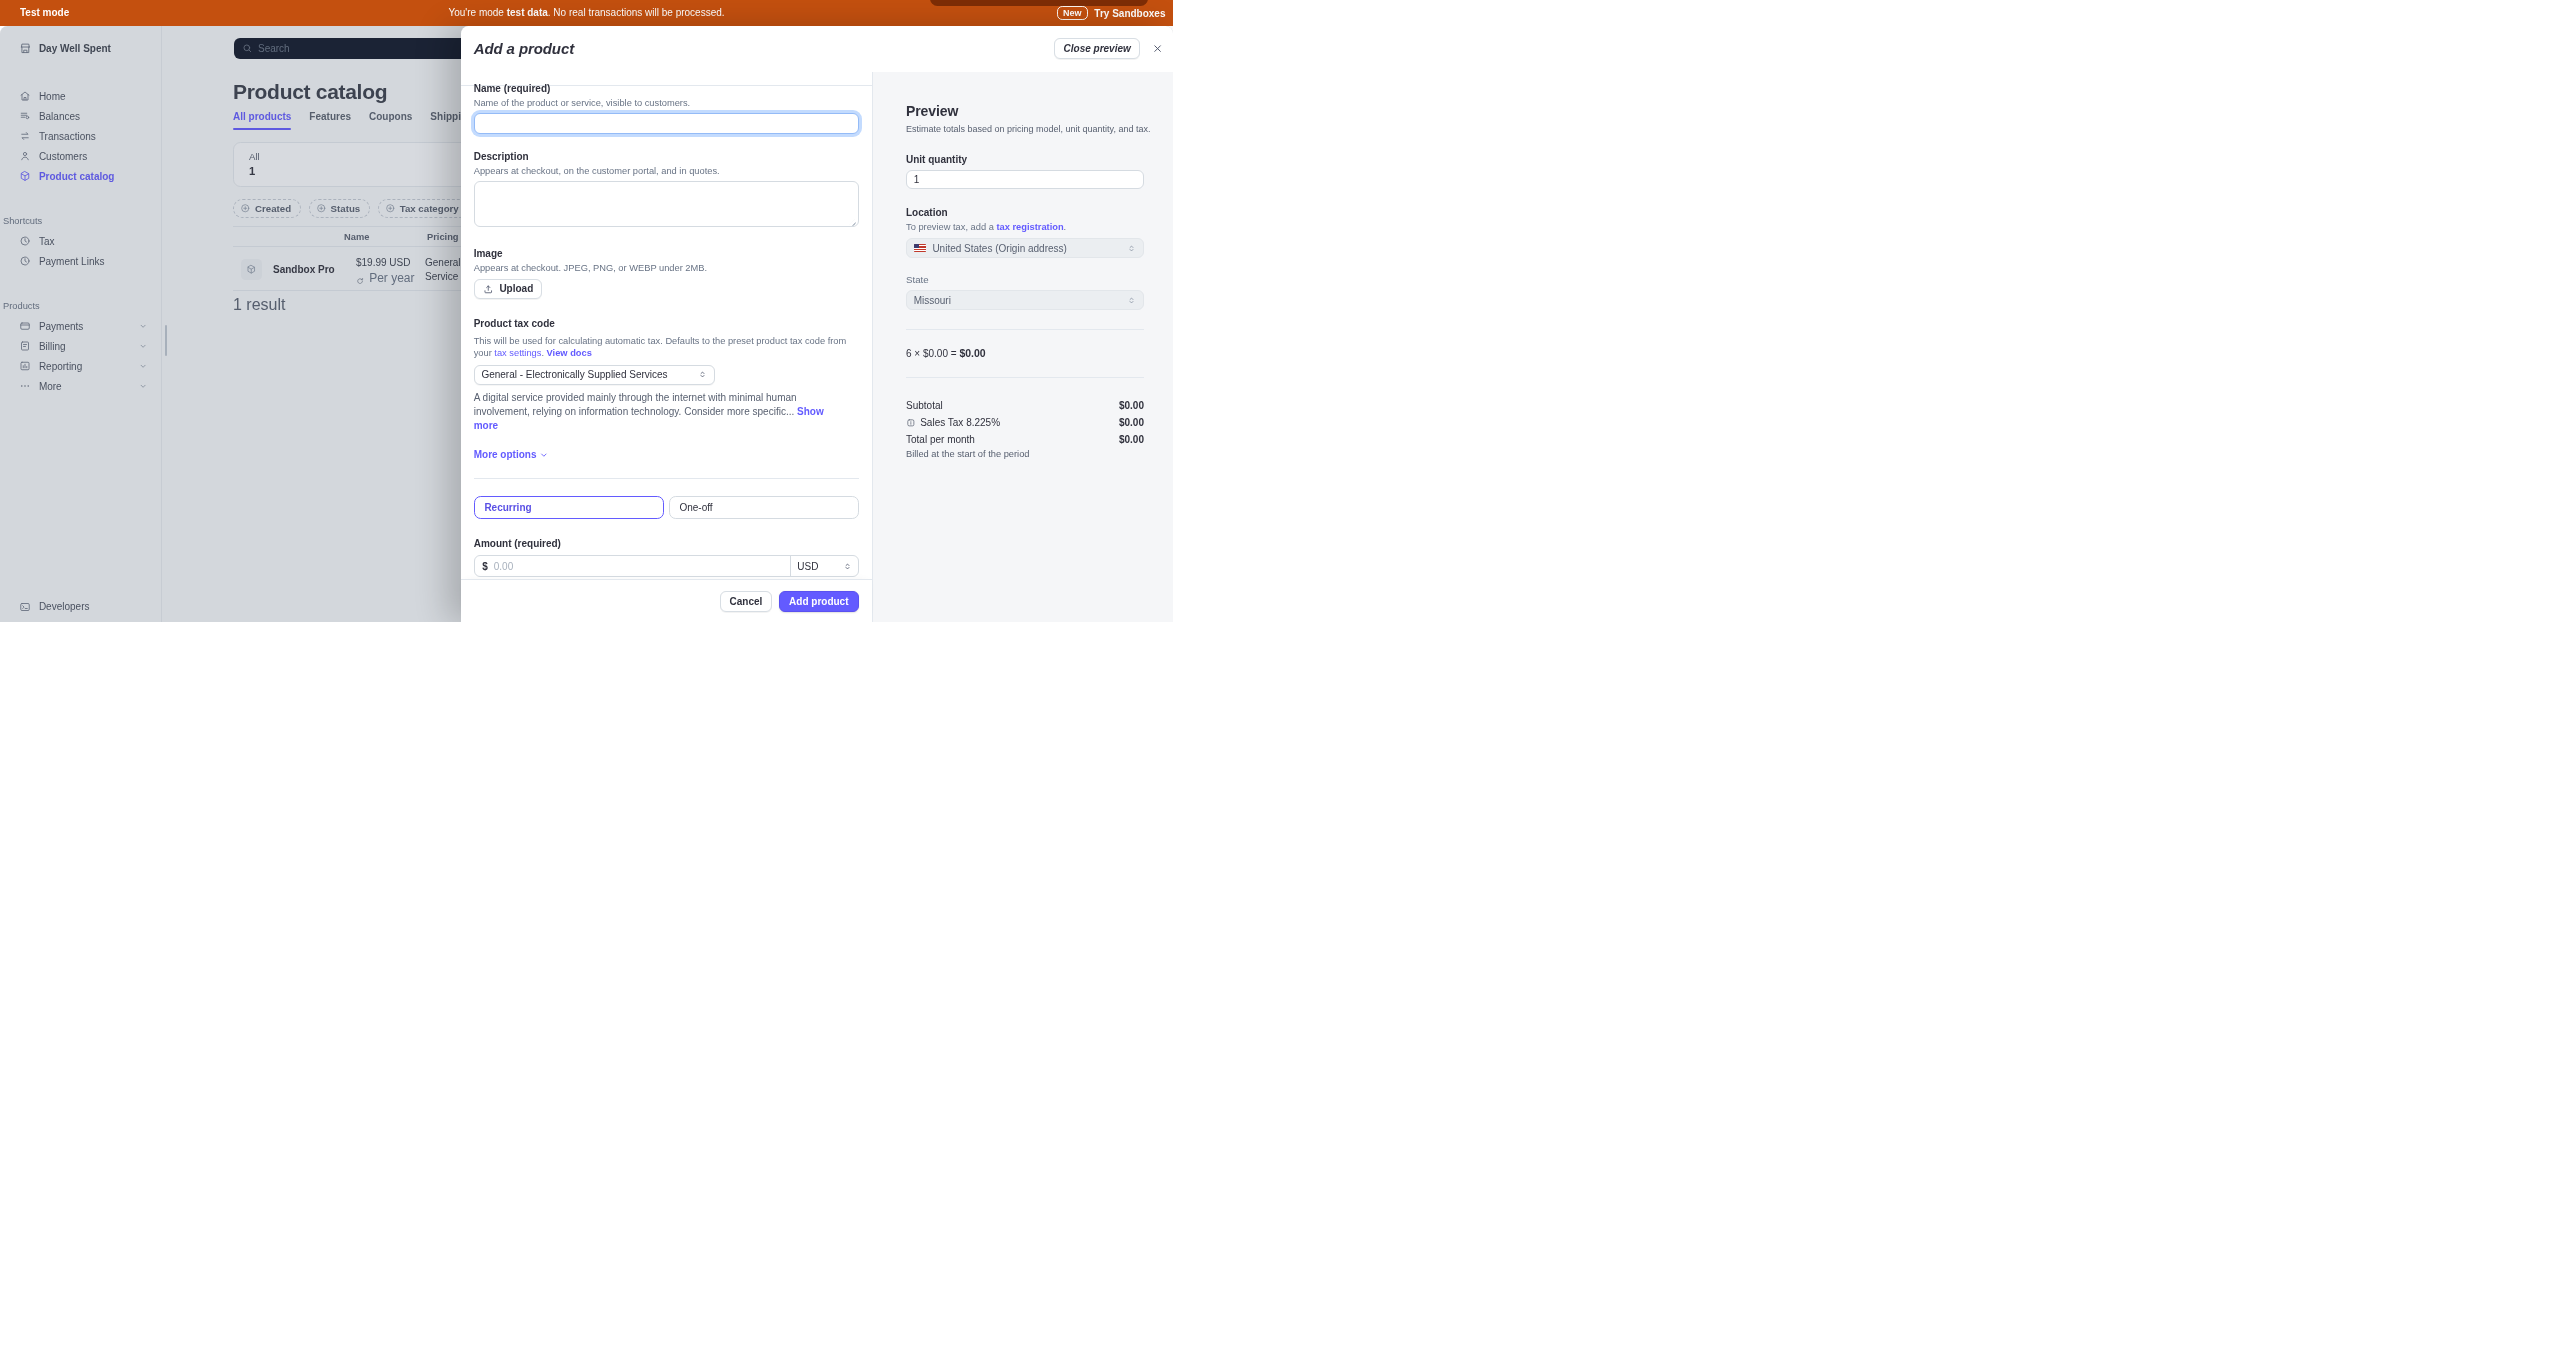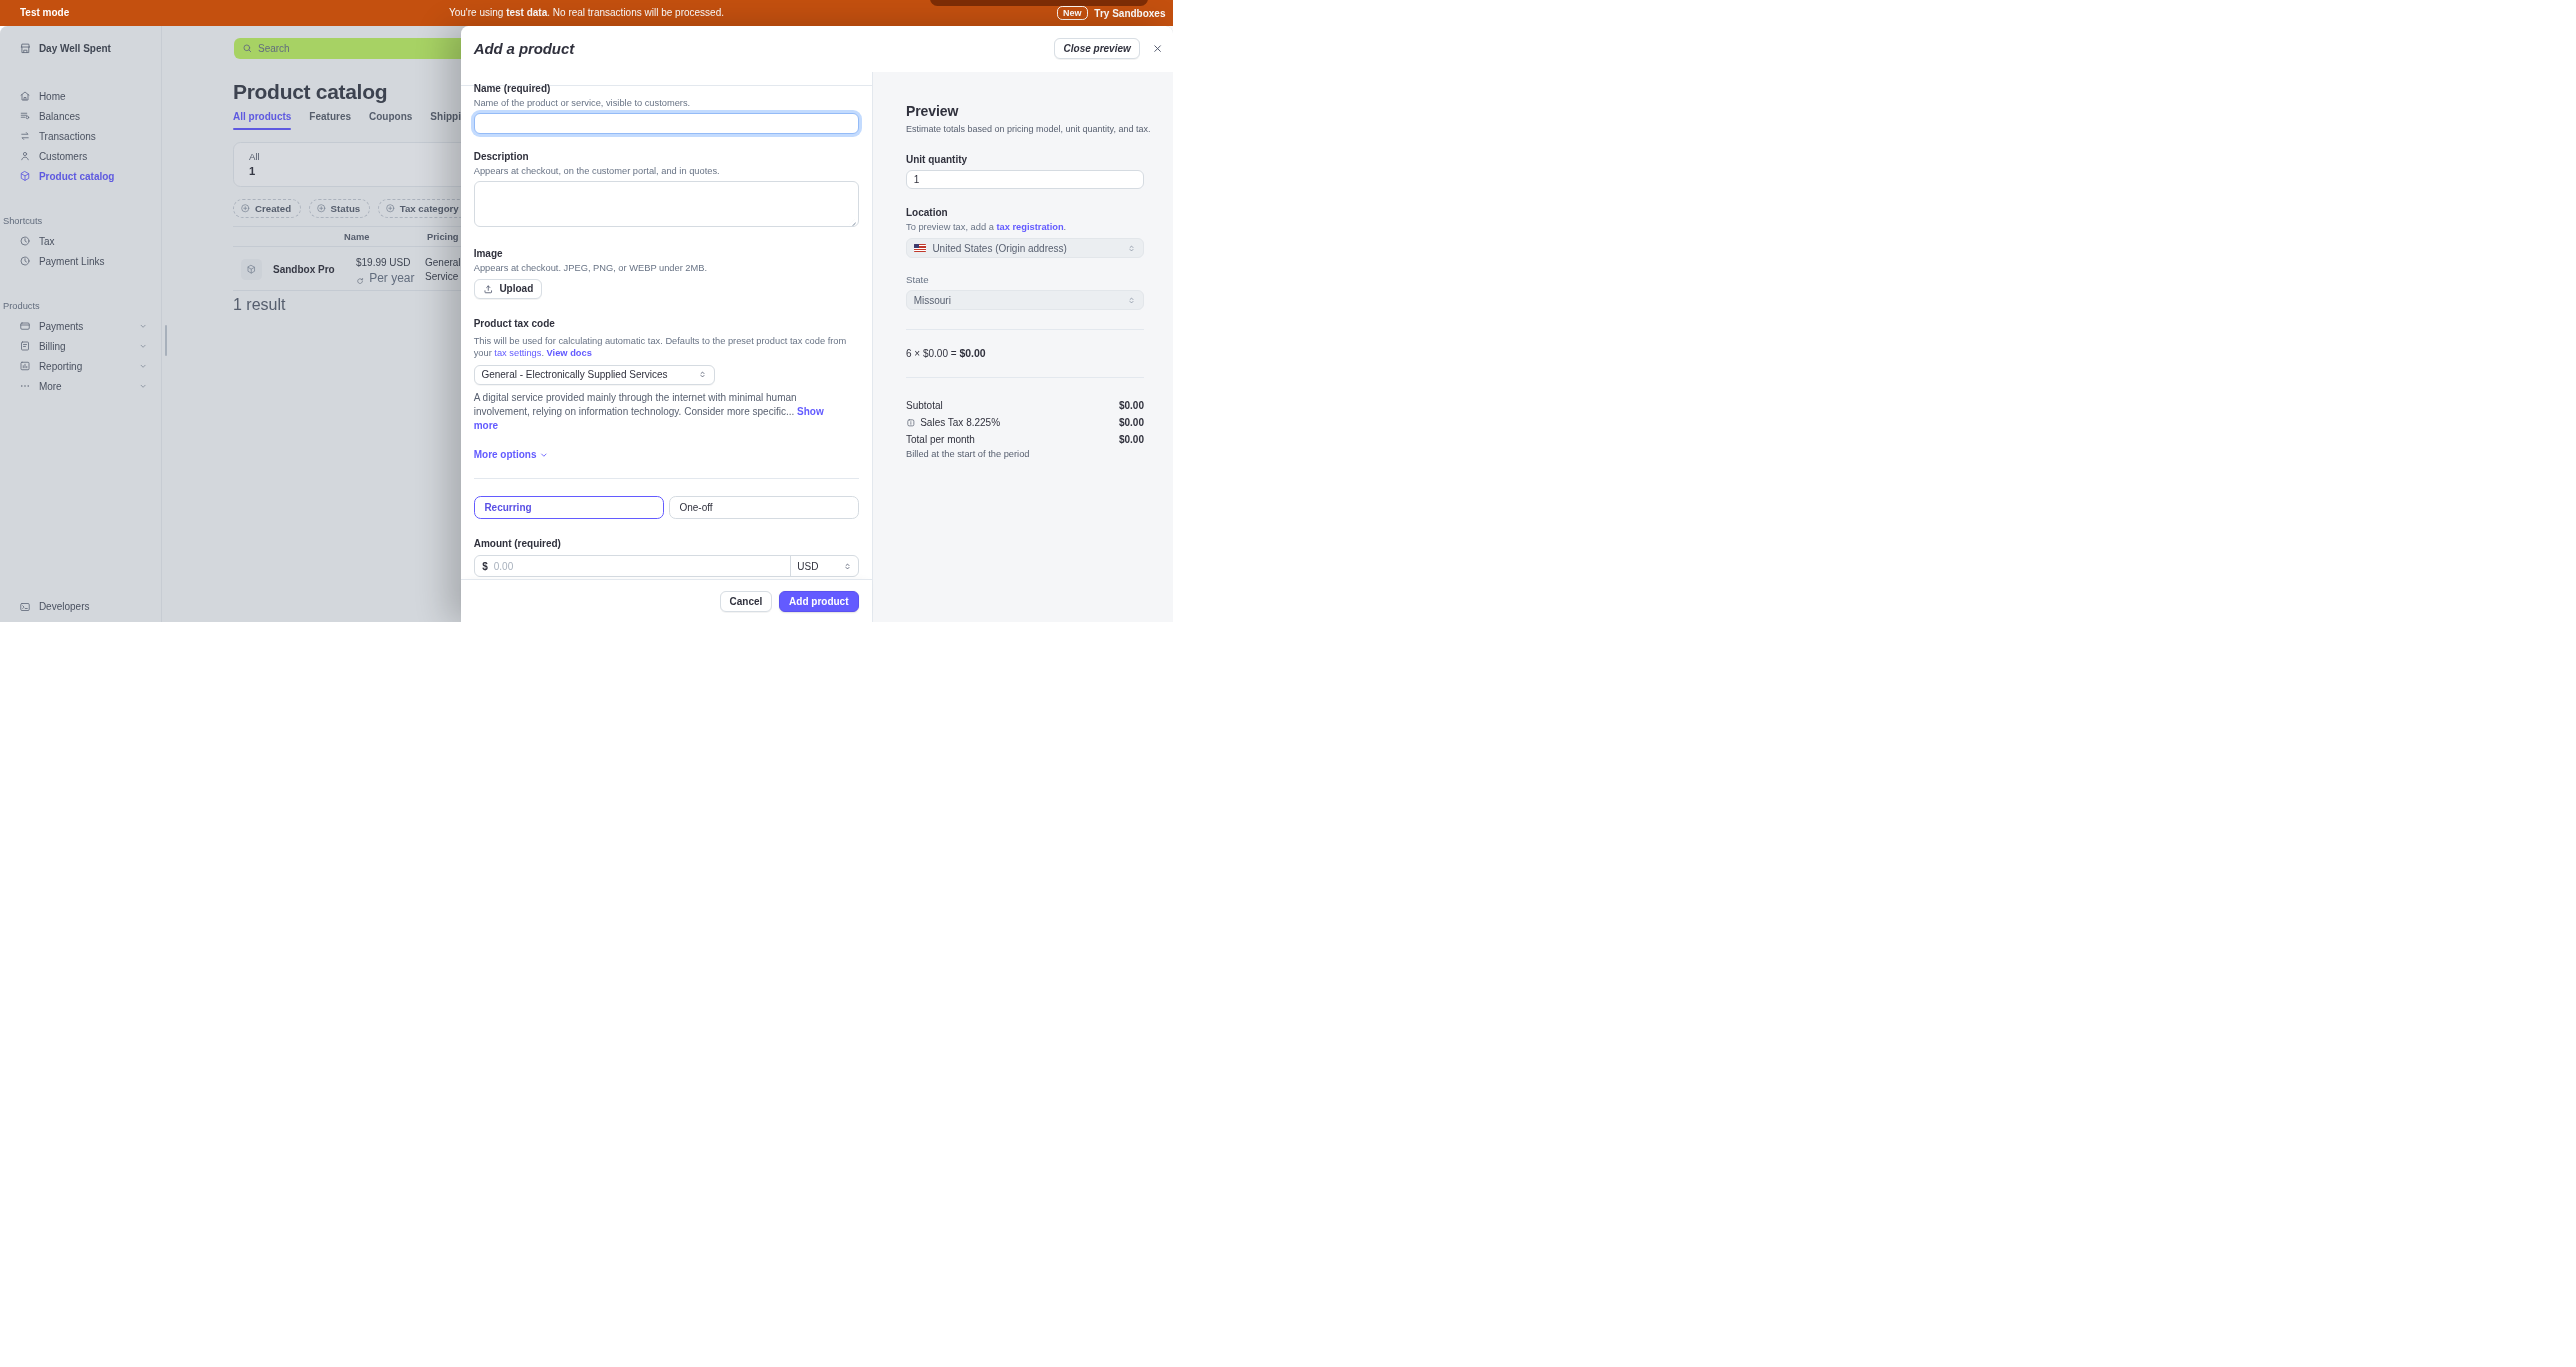--- a/index.html
+++ b/index.html
@@ -29,21 +29,21 @@
   .nav-item .chev { position:absolute; right:14px; color:#8792A2; }
   .nav-item.active { color:#635BFF; font-weight:700; }
   .nav-item.active .ic { color:#635BFF; }
   .nav-head { padding-left:3px; margin-top:30px; margin-bottom:5.2px; font-size:9.3px; color:#687385; }
   .ic { flex:none; color:#6A7383; display:inline-flex; }
   .developers-row { position:absolute; bottom:5.2px; left:0; right:0; }
   .side-scrollbar { position:absolute; left:165px; top:299px; width:2.2px; height:31px; border-radius:1.5px; background:#BFC7D1; z-index:3; }
 
   
   .main { position:absolute; left:162px; top:0; right:0; bottom:0; overflow:hidden; }
-  .searchbar { position:absolute; left:72px; top:12px; width:389px; height:21px; background:#bef264; border-radius:6px; display:flex; align-items:center; gap:6px; padding:0 7.5px; color:#687385; font-size:10px; }
+  .searchbar { position:absolute; left:72px; top:12px; width:389px; height:21px; background:#0f172a; border-radius:6px; display:flex; align-items:center; gap:6px; padding:0 7.5px; color:#687385; font-size:10px; }
   .cat-title { position:absolute; left:71px; top:54px; font-size:21px; font-weight:700; color:#3A3F4B; letter-spacing:-0.3px; }
   .tabs { position:absolute; left:71px; top:85px; display:flex; gap:18px; font-size:10px; font-weight:600; color:#5A6270; white-space:nowrap; }
   .tab { position:relative; padding-bottom:6.7px; }
   .tab.active { color:#635BFF; }
   .tab.active .tab-underline { position:absolute; left:0; right:0; bottom:-1.5px; height:2.2px; background:#635BFF; border-radius:1.5px; }
   .summary-card { position:absolute; left:71px; top:116px; width:419px; height:45px; background:#FBFCFE; border:0.7px solid #E3E8EE; border-radius:7.5px; padding:7.5px 15px; }
   .summary-label { font-size:9.7px; color:#596171; }
   .summary-count { font-size:11.2px; font-weight:700; color:#30313D; margin-top:3px; }
   .chips { position:absolute; left:71px; top:173px; display:flex; gap:7.5px; }
   .chip { display:inline-flex; align-items:center; gap:4.5px; height:18.7px; padding:0 9px 0 6px; border:0.7px dashed #C3CAD4; border-radius:9.7px; font-size:9.7px; font-weight:600; color:#596171; background:transparent; white-space:nowrap; }
@@ -128,21 +128,21 @@
 
   svg { display:block; }
 </style>
 </head>
 <body>
 
 <div class="page">
 
   <div class="banner">
     <span class="banner-mode">Test mode</span>
-    <span class="banner-msg"><span>You're using </span><b>test data</b><span>. No real transactions will be processed.</span></span>
+    <span class="banner-msg"><span>You're mode </span><b>test data</b><span>. No real transactions will be processed.</span></span>
     <div class="banner-right">
       <span class="new-badge">New</span>
       <span class="sandboxes">Try Sandboxes</span>
     </div>
     <div class="banner-popover"></div>
   </div>
 
   <div class="sheet">
 
     <div class="sidebar">

